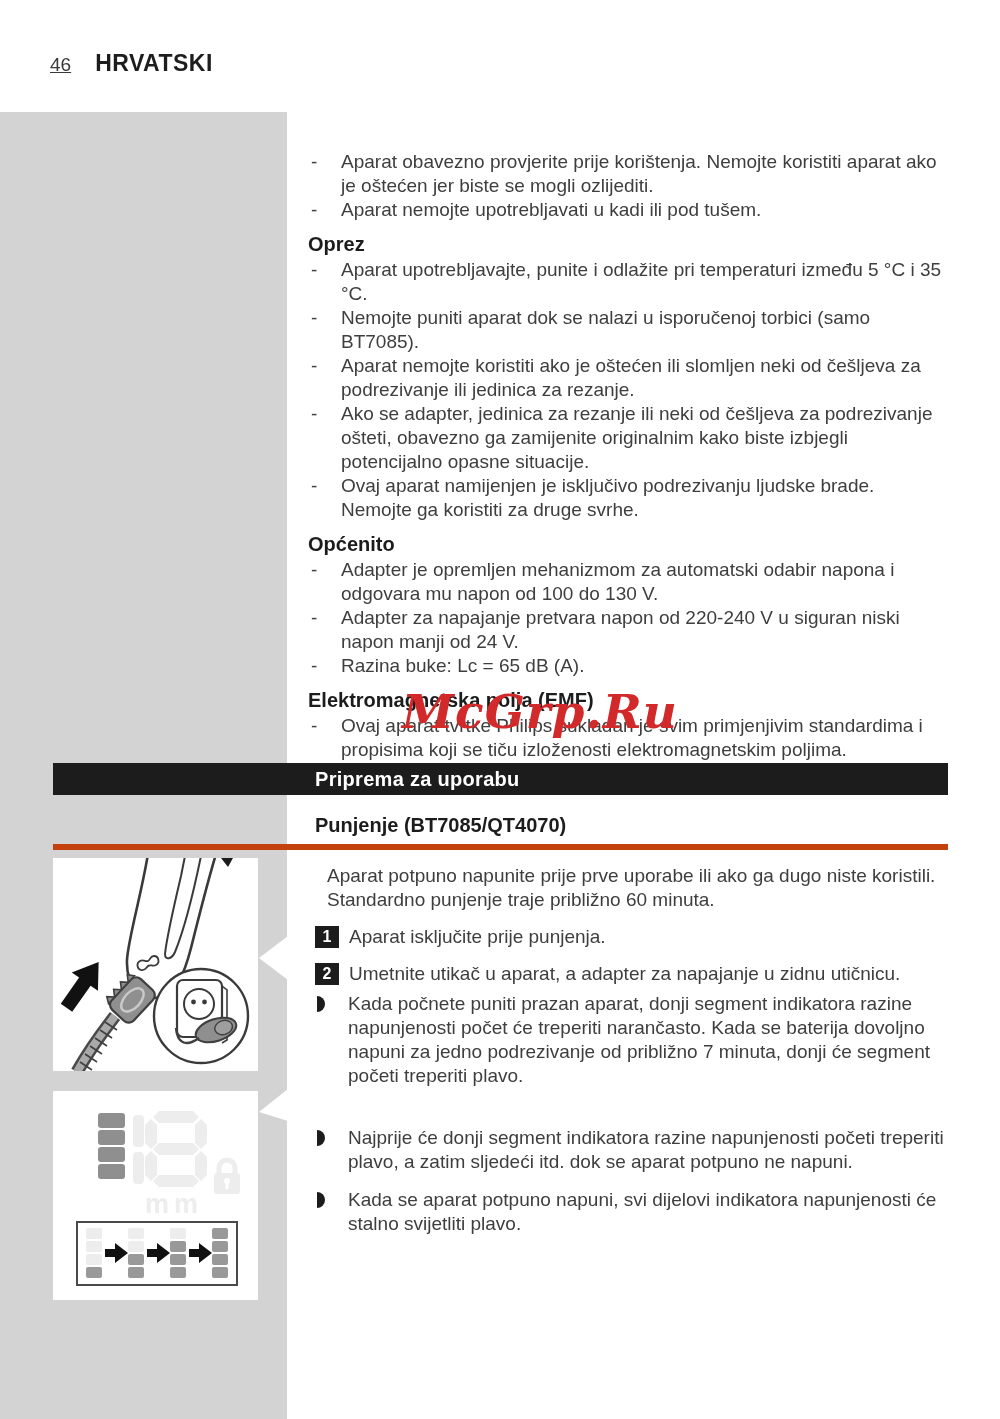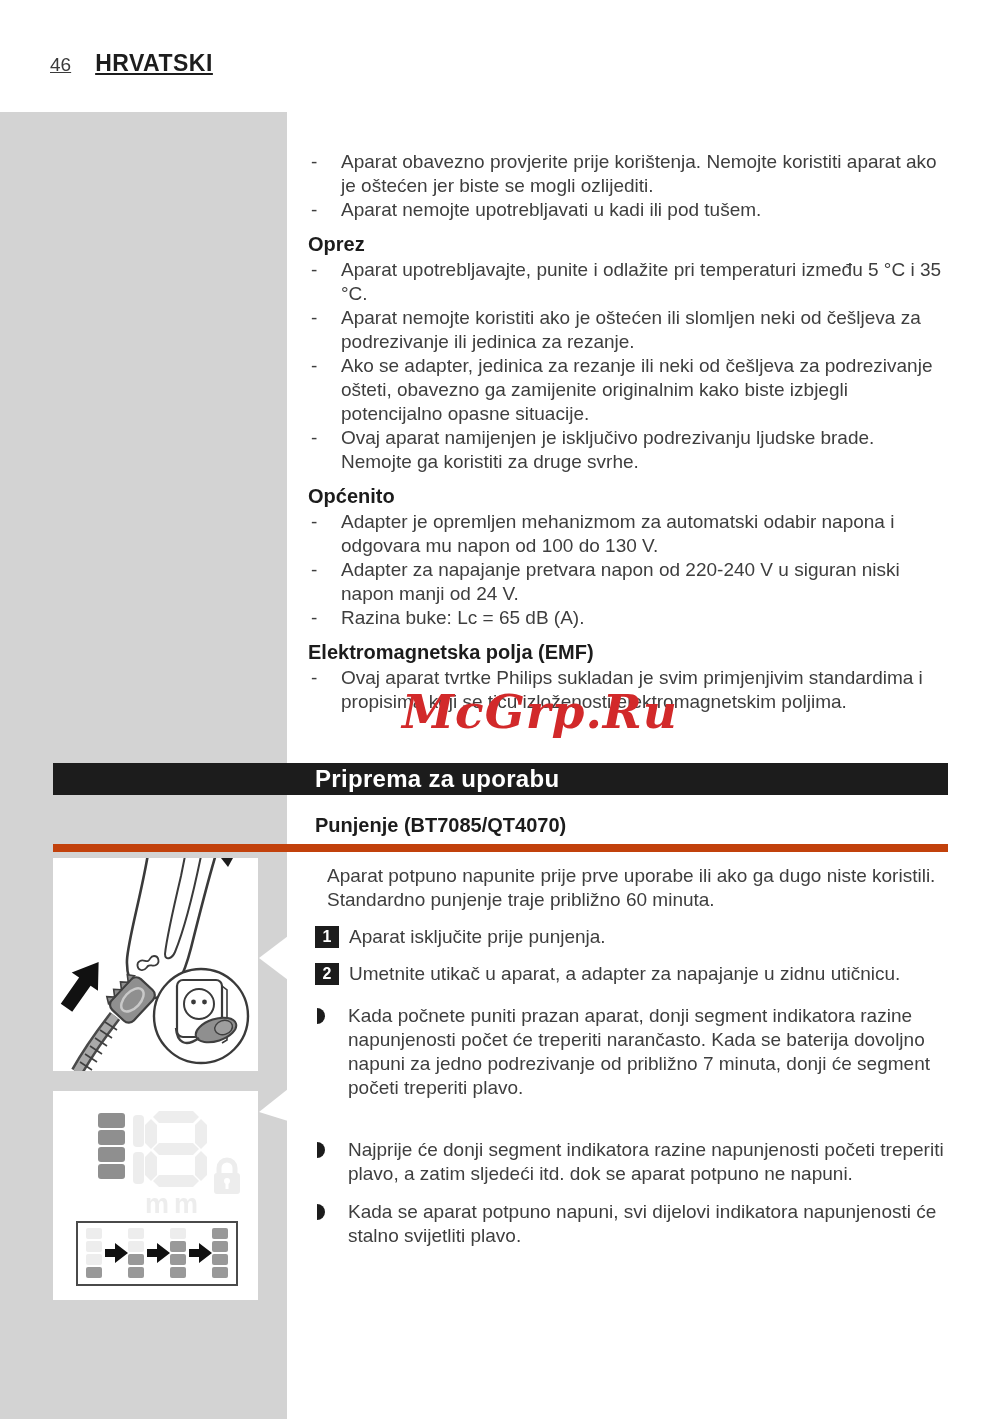--- a/index.html
+++ b/index.html
@@ -15,21 +15,21 @@
   .sidebar {
     position:absolute; left:0; top:112px;
     width:287px; height:1307px;
     background:#d3d3d3;
   }
   .page-header {
     position:absolute; left:50px; top:50px;
     display:flex; align-items:baseline;
   }
   .page-number { font-size:19px; color:#3a3a3a;text-decoration:underline; }
-  .page-lang { font-size:23px; font-weight:bold; color:#1d1d1d; margin-left:24px; letter-spacing:0.5px;text-decoration:underline; }
+  .page-lang { font-size:23px; font-weight:bold; color:#1d1d1d; margin-left:24px; letter-spacing:0.5px; }
 
   .flow1 {
     position:absolute; left:308px; top:110px; width:635px;
     font-size:19px; line-height:24px; color:#3e3e3e;margin-top:40px;
   }
   .flow2 {
     position:absolute; left:315px; top:852px; width:635px;
     font-size:19px; line-height:24px; color:#3e3e3e;
   }
   ul.dash-list { list-style:none; }
@@ -38,42 +38,42 @@
   .sec-heading {
     font-size:20px; font-weight:bold; color:#1c1c1c;
     margin-top:10px; margin-bottom:2px; line-height:24px;
   }
   .section-bar {
     position:absolute; left:53px; top:763px; width:895px; height:32px;
     background:#1c1c1c; color:#ffffff;
   }
   .section-bar span {
     display:block; padding-left:262px; line-height:32px;
-    font-size:24px; font-weight:bold; letter-spacing:0.3px;
+    font-size:20px; font-weight:bold; letter-spacing:0.3px;
   }
   .subsection-heading {
     position:absolute; left:53px; top:813px; width:895px;
     padding:0 0 7px 262px;
-    border-bottom:8px solid #c2410c;
+    border-bottom:6px solid #c2410c;
     font-size:20px; font-weight:bold; color:#1c1c1c; line-height:24px;
   }
   .intro { margin:12px; }
   .step-row { display:flex; align-items:flex-start; margin-top:13px; }
   .step-num {
     flex:0 0 auto; width:24px; height:22px; margin-right:10px; margin-top:1px;
     background:#1c1c1c; color:#fff;
     font-size:16px; font-weight:bold; text-align:center; line-height:22px;
   }
   .result { position:relative; padding-left:33px; }
   .result::before {
     content:""; position:absolute; left:2px; top:4px;
     width:8px; height:16px; background:#1c1c1c;
     border-radius:0 8px 8px 0;
   }
-  .r1 { margin-top:18px; }
+  .r1 { margin-top:6px; }
   .r2 { margin-top:38px; }
   .r3, .r4 { margin-top:14px; }
 
   .fig-box {
     position:absolute; left:53px; width:205px; background:#ffffff;
   }
   .fig1 { top:858px; height:213px; }
   .fig2 { top:1091px; height:209px; }
   .tail { position:absolute; }
   .tail1 { left:259px; top:936px; }
@@ -100,20 +100,21 @@
 
 <div class="flow1">
   <ul class="dash-list">
     <li class="dash-item"><span>Aparat obavezno provjerite prije korištenja. Nemojte koristiti aparat ako je oštećen jer biste se mogli ozlijediti.</span></li>
     <li class="dash-item"><span>Aparat nemojte upotrebljavati u kadi ili pod tušem.</span></li>
   </ul>
 
   <div class="sec-heading">Oprez</div>
   <ul class="dash-list">
     <li class="dash-item"><span>Aparat upotrebljavajte, punite i odlažite pri temperaturi između 5 °C i 35 °C.</span></li>
+    <li class="dash-item"><span>Nemojte puniti aparat dok se nalazi u isporučenoj torbici (samo BT7085).</span></li>
     <li class="dash-item"><span>Aparat nemojte koristiti ako je oštećen ili slomljen neki od češljeva za podrezivanje ili jedinica za rezanje.</span></li>
     <li class="dash-item"><span>Ako se adapter, jedinica za rezanje ili neki od češljeva za podrezivanje ošteti, obavezno ga zamijenite originalnim kako biste izbjegli potencijalno opasne situacije.</span></li>
     <li class="dash-item"><span>Ovaj aparat namijenjen je isključivo podrezivanju ljudske brade. Nemojte ga koristiti za druge svrhe.</span></li>
   </ul>
 
   <div class="sec-heading">Općenito</div>
   <ul class="dash-list">
     <li class="dash-item"><span>Adapter je opremljen mehanizmom za automatski odabir napona i odgovara mu napon od 100 do 130 V.</span></li>
     <li class="dash-item"><span>Adapter za napajanje pretvara napon od 220-240 V u siguran niski napon manji od 24 V.</span></li>
     <li class="dash-item"><span>Razina buke: Lc = 65 dB (A).</span></li>

